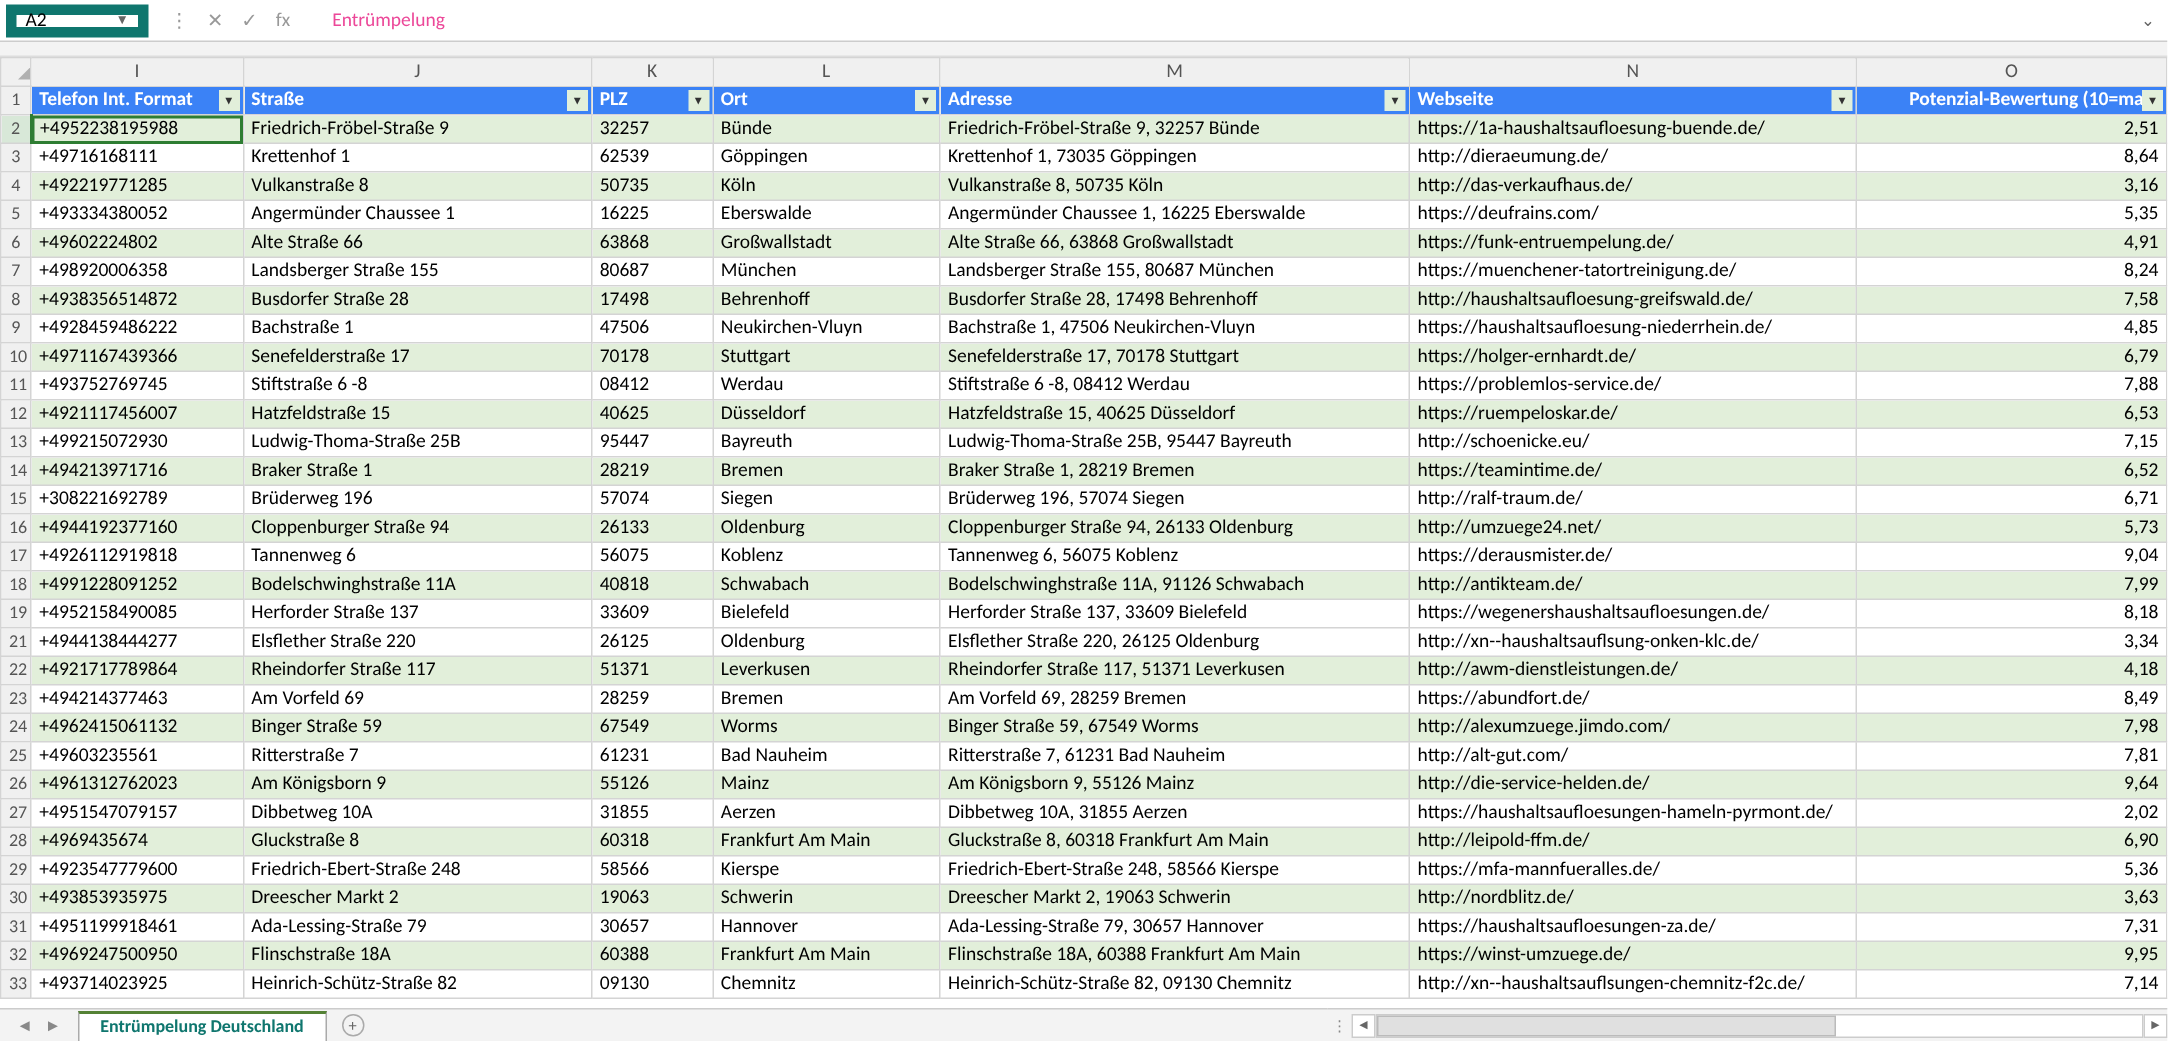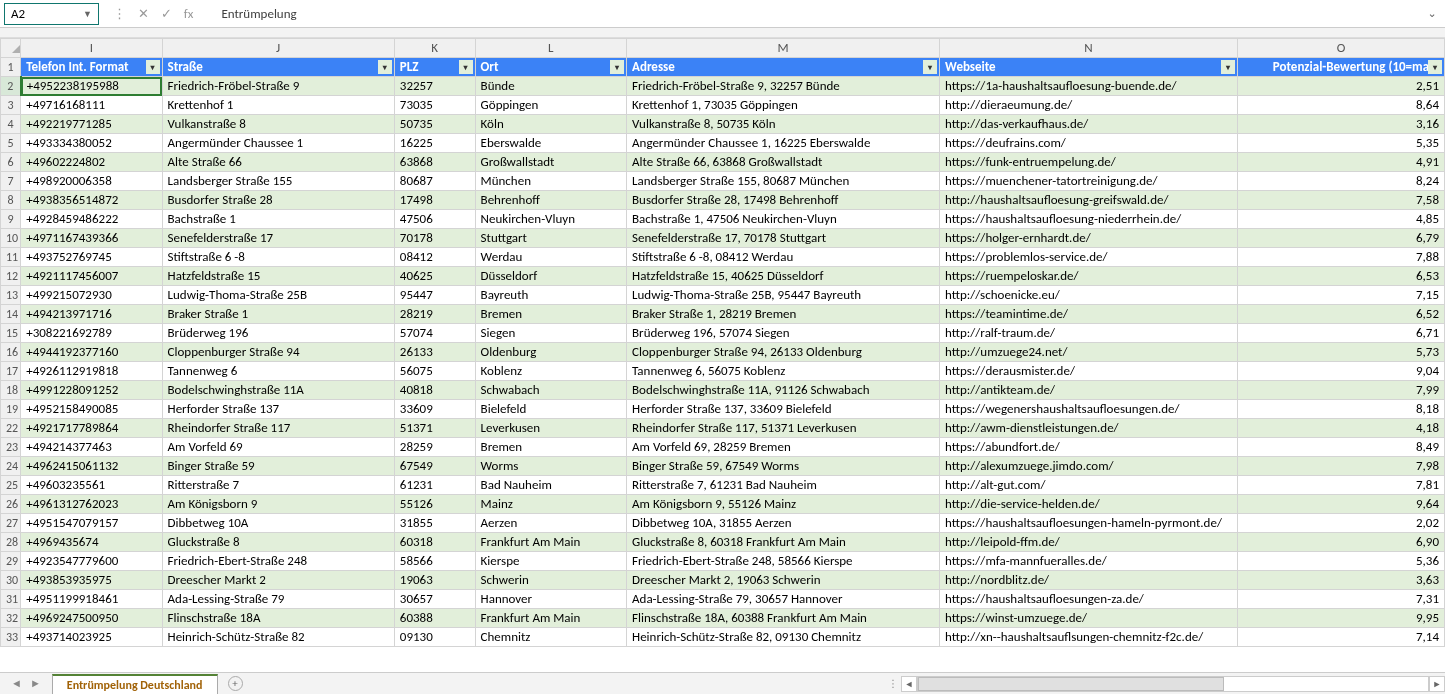--- a/index.html
+++ b/index.html
@@ -1,44 +1,44 @@
 <!DOCTYPE html>
 <html><head>
 <meta charset="utf-8">
 <style>
   * { box-sizing: border-box; margin: 0; padding: 0; }
   body { font-family: Calibri, Arial, sans-serif; font-size: 13px; background: #fff; overflow: hidden; width: 1445px; height: 694px; position: relative; }
   .formula-bar { display: flex; align-items: center; height: 28px; border-bottom: 1px solid #ccc; background: #fff; }
-  .name-box { width: 95px; border: 1px solid #0f766e; height: 22px; margin-left: 4px; padding: 0 6px; display: flex; align-items: center; font-size: 13px; }
+  .name-box { width: 95px; border: 7px solid #0f766e; height: 22px; margin-left: 4px; padding: 0 6px; display: flex; align-items: center; font-size: 13px; }
   .name-box .dd { margin-left: auto; font-size: 9px; color: #666; }
   .fb-icons { display: flex; align-items: center; gap: 12px; margin: 0 14px; color: #aaa; font-size: 13px; }
   .fb-icons span { color: #999; }
   .fb-fx { color: #666; font-size: 13px; }
-  .formula-input { flex: 1; padding-left: 14px; color: #404040; font-size: 13px; }
+  .formula-input { flex: 1; padding-left: 14px; color: #ec4899; font-size: 13px; }
   .fb-expand { width: 18px; text-align: center; color: #666; font-size: 11px; margin-right: 4px; }
   .gap { height: 10px; background: #f3f3f3; border-bottom: 1px solid #ddd; }
   .grid-wrapper { position: relative; height: 634px; overflow: hidden; }
   table { border-collapse: collapse; table-layout: fixed; width: 1445px; }
   th, td { border: 1px solid #d4d4d4; padding: 0 5px; height: 18px; font-size: 13px; line-height: 18px; overflow: hidden; white-space: nowrap; text-overflow: clip; }
   .corner { background: #f0f0f0; width: 20px; }
   .corner::after { content: ""; display: block; width: 0; height: 0; border-style: solid; border-width: 0 0 10px 10px; border-color: transparent transparent #b0b0b0 transparent; margin-left: 6px; }
   .col-head { background: #f0f0f0; text-align: center; color: #555; font-weight: normal; position: relative; }
   .row-head { background: #f0f0f0; text-align: center; color: #555; font-weight: normal; font-size: 12px; }
   .row-head.sel { background: #d8e8d8; border-right: 2px solid #2e7d32; }
   .hdr-row td { background: #3b82f6; color: #fff; font-weight: bold; position: relative; height: 19px; }
   .hdr-row td .flt { position: absolute; right: 2px; top: 2px; width: 14px; height: 14px; background: #e2efda; display: flex; align-items: center; justify-content: center; color: #333; font-size: 8px; }
   .even td { background: #e2efda; }
   .odd td { background: #fff; }
   .num { text-align: right; }
   .plz { text-align: left; padding-left: 5px; }
   .sel-cell { outline: 2px solid #2e7d32; outline-offset: -2px; }
   .tabs { position: absolute; bottom: 0; left: 0; right: 20px; height: 22px; background: #f3f3f3; display: flex; align-items: center; border-top: 1px solid #ccc; }
   .tab-nav { display: flex; gap: 2px; margin: 0 8px; color: #888; font-size: 11px; }
   .tab-nav span { padding: 0 3px; }
-  .tab { background: #fff; border: 1px solid #aaa; border-bottom: none; padding: 2px 14px; font-size: 12px; font-weight: bold; color: #a16207; border-top: 2px solid #548235; }
+  .tab { background: #fff; border: 1px solid #aaa; border-bottom: none; padding: 2px 14px; font-size: 12px; font-weight: bold; color: #0f766e; border-top: 2px solid #548235; }
   .tab-add { border: 1px solid #aaa; border-radius: 50%; width: 15px; height: 15px; display: flex; align-items: center; justify-content: center; margin-left: 10px; font-size: 11px; color: #666; }
   .h-scroll { position: absolute; bottom: 0; right: 0; height: 22px; width: 560px; display: flex; align-items: center; background: #f3f3f3; border-top: 1px solid #ccc; }
   .h-scroll .btn { width: 16px; height: 16px; border: 1px solid #ccc; background: #fff; display: flex; align-items: center; justify-content: center; font-size: 9px; color: #666; }
   .h-scroll .track { flex: 1; height: 16px; background: #fff; border: 1px solid #ccc; position: relative; }
   .h-scroll .thumb { position: absolute; left: 0; top: 0; height: 100%; width: 60%; background: #e0e0e0; border: 1px solid #bbb; }
   .h-scroll .dots { width: 16px; text-align: center; color: #888; font-size: 10px; }
 </style>
 </head>
 <body>
 
@@ -100,21 +100,21 @@
           <td class="plz">32257</td>
           <td>Bünde</td>
           <td>Friedrich-Fröbel-Straße 9, 32257 Bünde</td>
           <td>https://1a-haushaltsaufloesung-buende.de/</td>
           <td class="num">2,51</td>
         </tr>
         <tr class="odd">
           <th class="row-head">3</th>
           <td>+49716168111</td>
           <td>Krettenhof 1</td>
-          <td class="plz">73035</td>
+          <td class="plz">62539</td>
           <td>Göppingen</td>
           <td>Krettenhof 1, 73035 Göppingen</td>
           <td>http://dieraeumung.de/</td>
           <td class="num">8,64</td>
         </tr>
         <tr class="even">
           <th class="row-head">4</th>
           <td>+492219771285</td>
           <td>Vulkanstraße 8</td>
           <td class="plz">50735</td>
@@ -265,20 +265,30 @@
         </tr>
         <tr class="odd">
           <th class="row-head">19</th>
           <td>+4952158490085</td>
           <td>Herforder Straße 137</td>
           <td class="plz">33609</td>
           <td>Bielefeld</td>
           <td>Herforder Straße 137, 33609 Bielefeld</td>
           <td>https://wegenershaushaltsaufloesungen.de/</td>
           <td class="num">8,18</td>
+        </tr>
+        <tr class="odd">
+          <th class="row-head">21</th>
+          <td>+4944138444277</td>
+          <td>Elsflether Straße 220</td>
+          <td class="plz">26125</td>
+          <td>Oldenburg</td>
+          <td>Elsflether Straße 220, 26125 Oldenburg</td>
+          <td>http://xn--haushaltsauflsung-onken-klc.de/</td>
+          <td class="num">3,34</td>
         </tr>
         <tr class="even">
           <th class="row-head">22</th>
           <td>+4921717789864</td>
           <td>Rheindorfer Straße 117</td>
           <td class="plz">51371</td>
           <td>Leverkusen</td>
           <td>Rheindorfer Straße 117, 51371 Leverkusen</td>
           <td>http://awm-dienstleistungen.de/</td>
           <td class="num">4,18</td>

